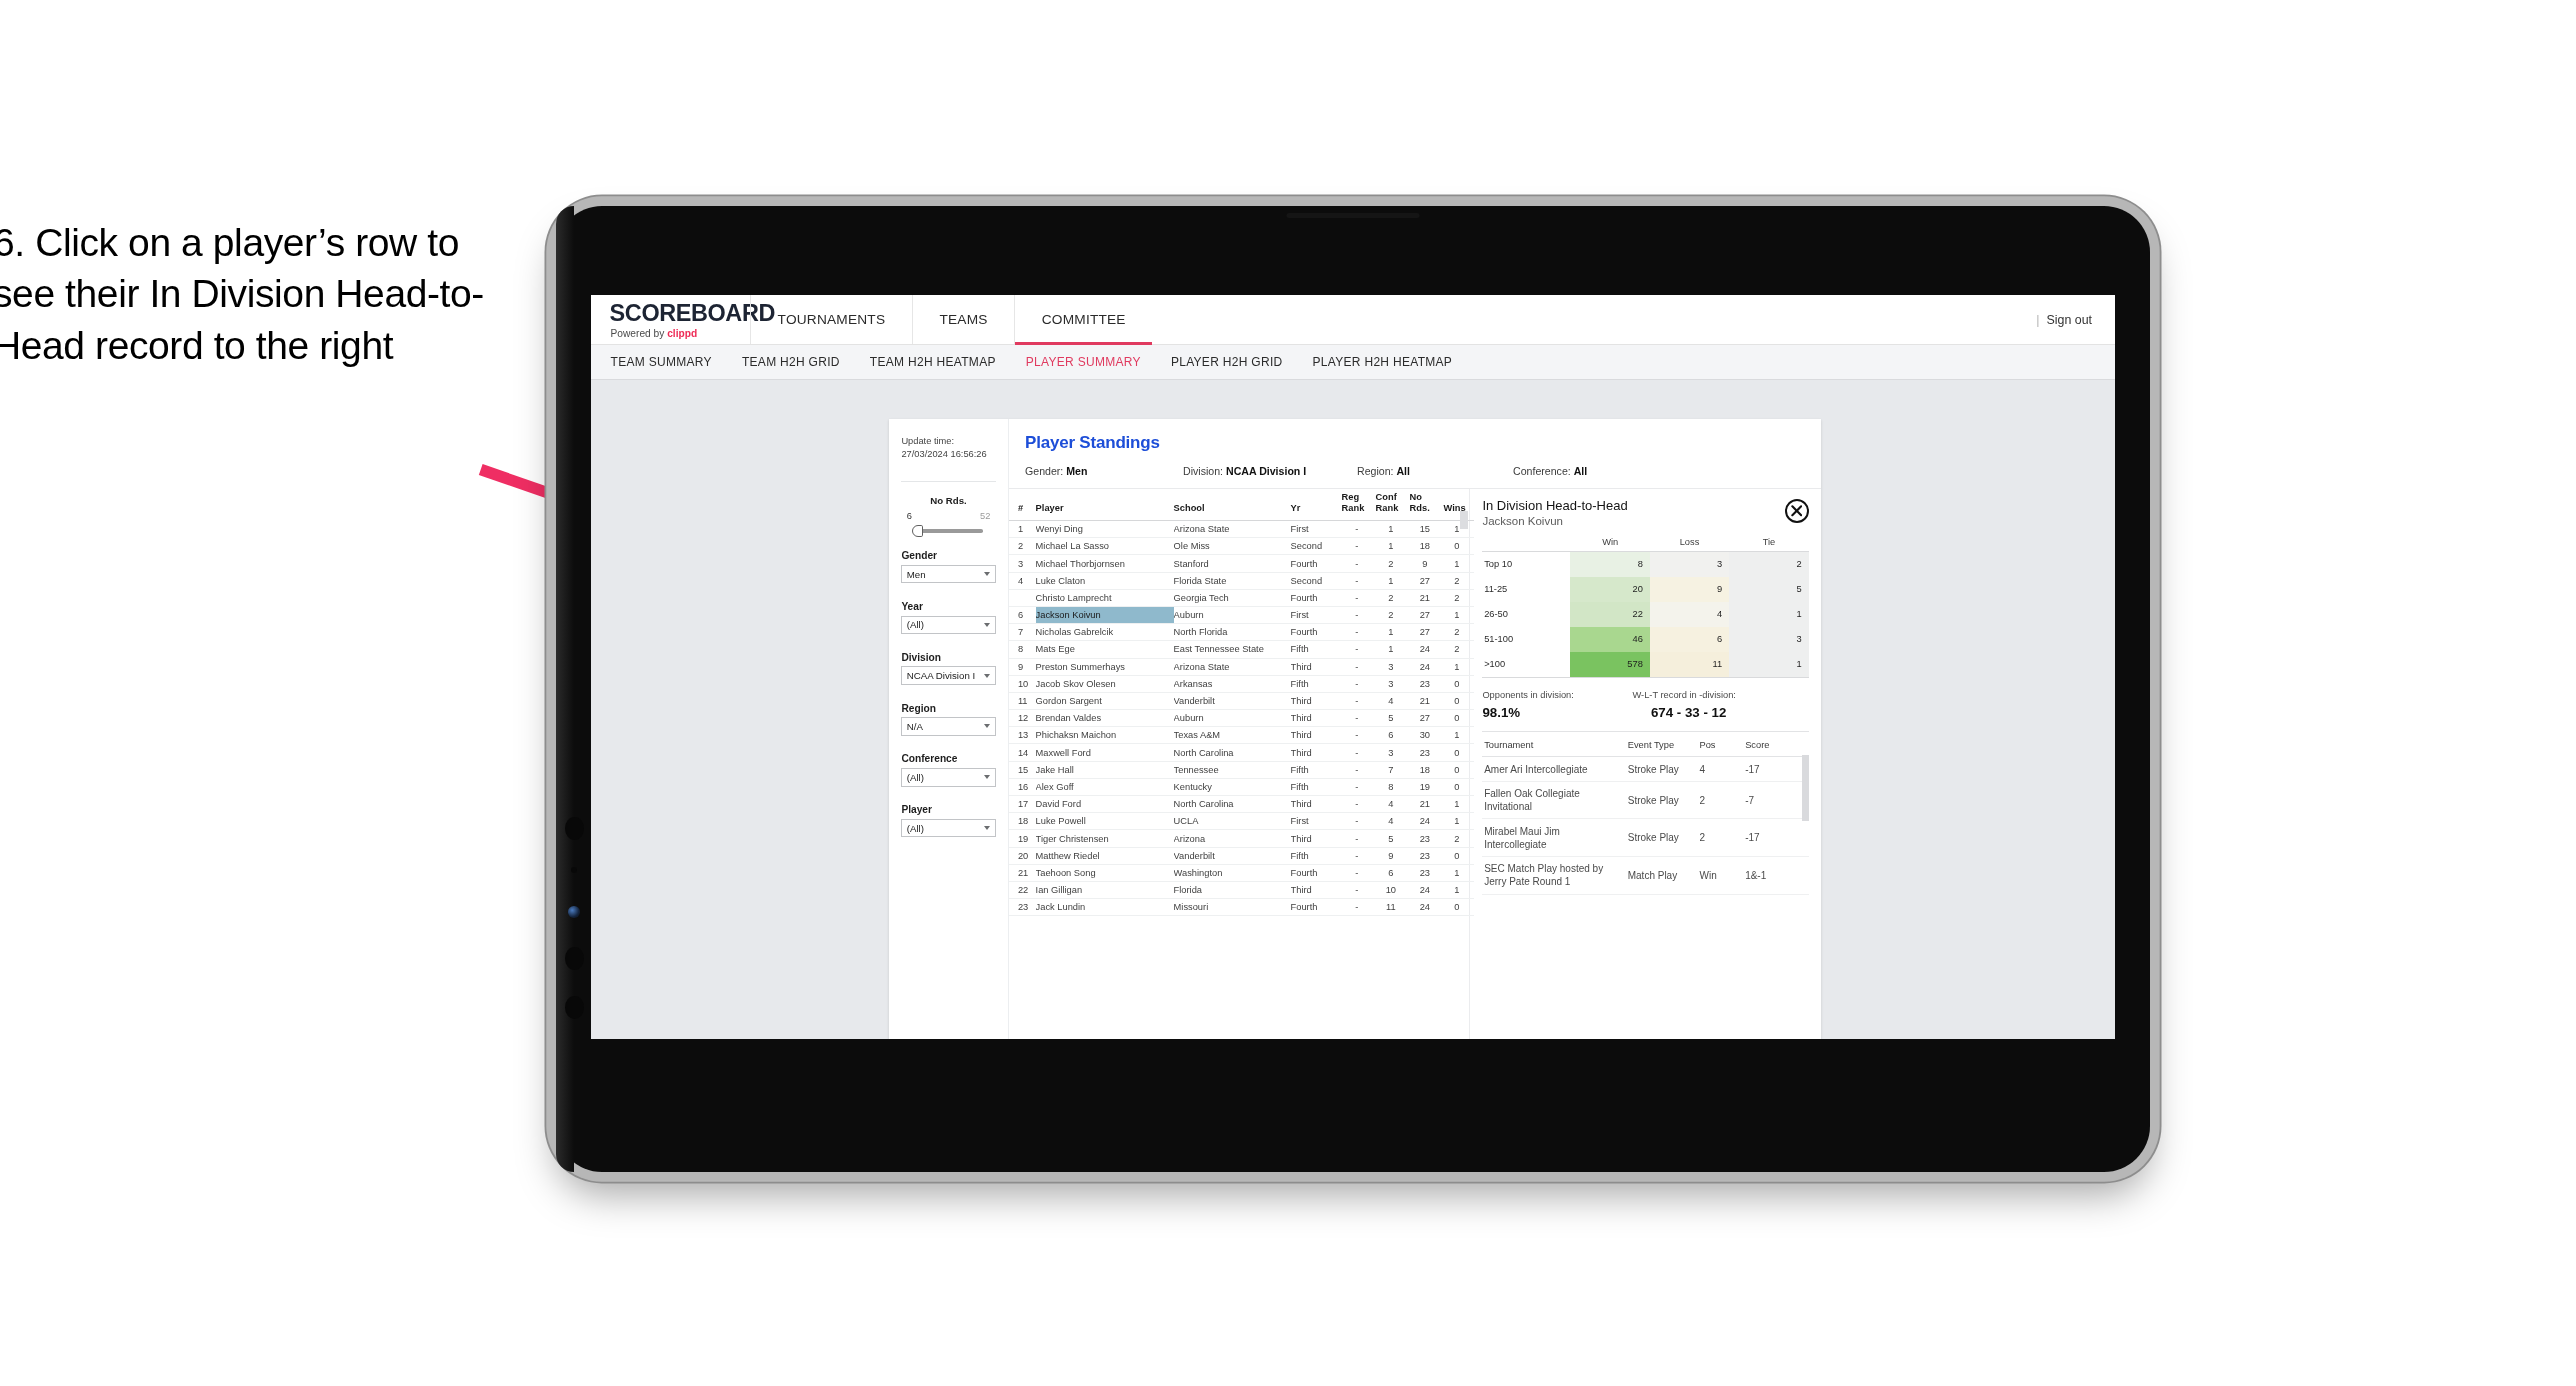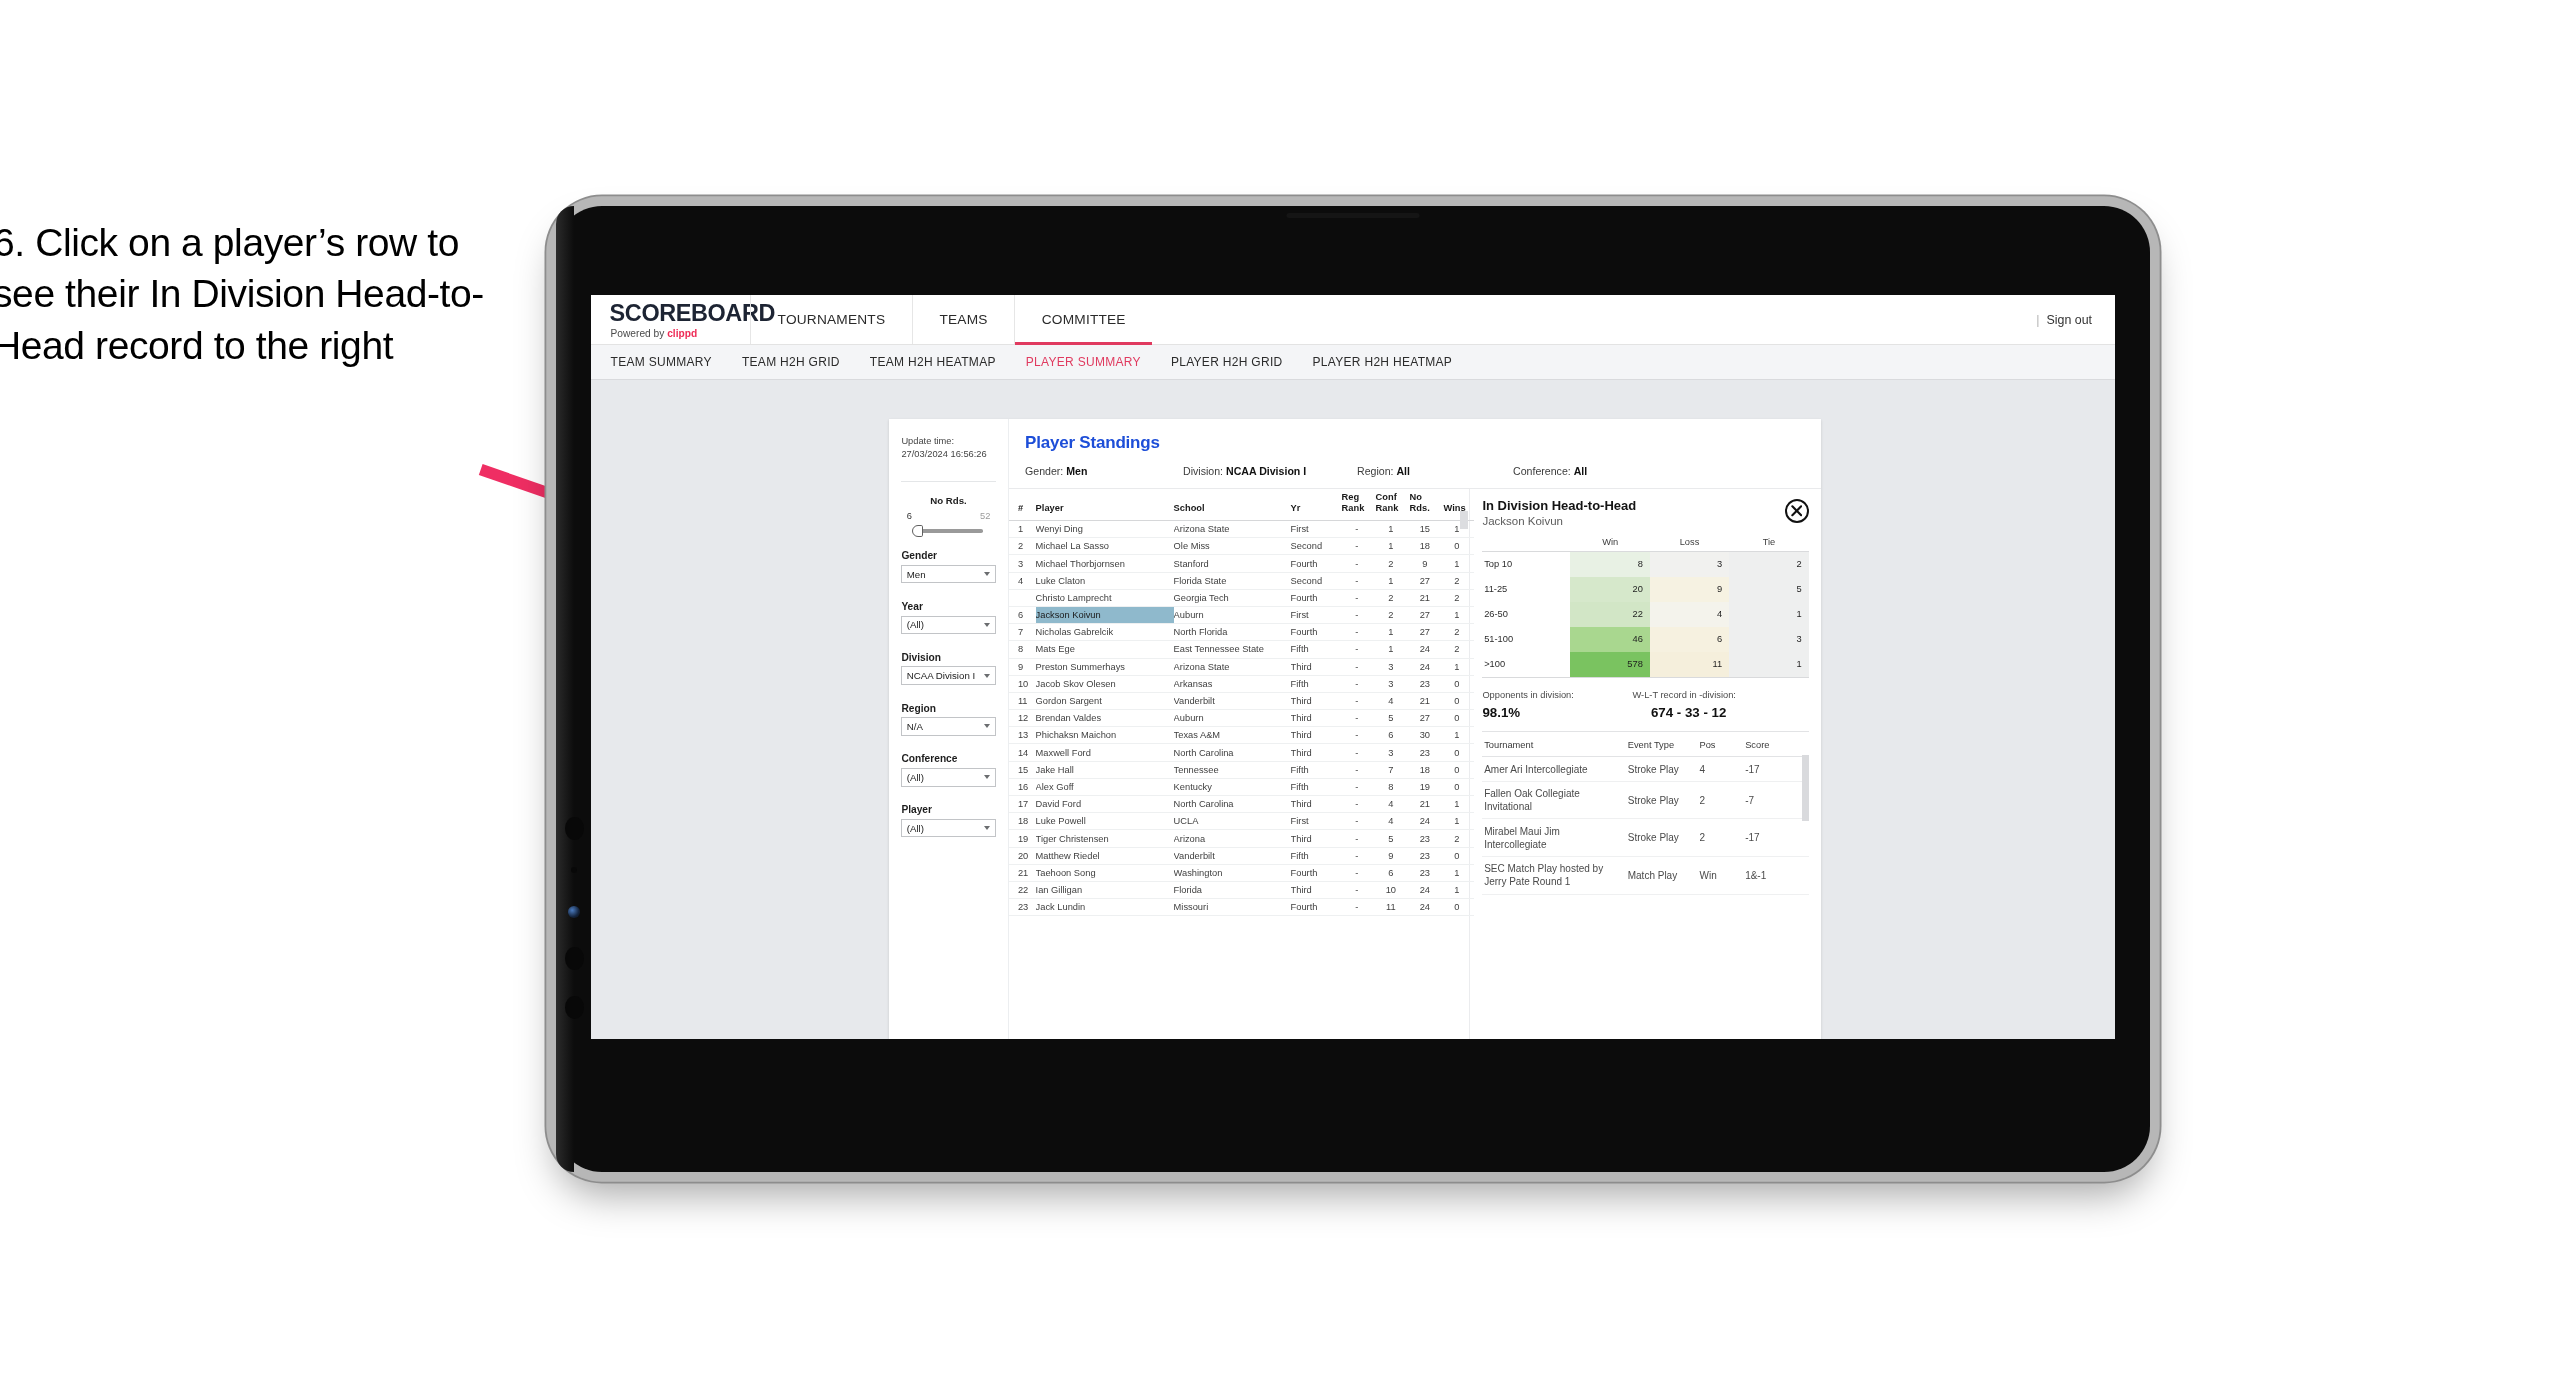--- a/index.html
+++ b/index.html
@@ -198,21 +198,21 @@
                          margin-left: 1.8px; }
   #tbl-scroll-y {
     position: absolute; right: 0.9px; top: 22px; width: 8px; height: 17.7px;
     background: #dcdde0;
   }
 
   
   #detail { flex: 1; padding: 8.9px 12.4px 0 12.4px; min-width: 0;
             display: flex; flex-direction: column; }
   #detail-head { display: flex; align-items: flex-start; }
-  #detail-title { font-size: 13px; font-weight: 700; color: #141414; }
+  #detail-title { font-size: 13px; font-weight: 400; color: #141414; }
   #detail-sub { font-size: 11.5px; color: #5c5c5c; margin-top: 1.8px; }
   #close-btn {
     margin-left: auto; width: 24px; height: 24px; border-radius: 50%;
     border: 2.3px solid #111; display: flex; align-items: center;
     justify-content: center; cursor: pointer; flex-shrink: 0;
     margin-top: 0.9px;
   }
 
   #h2h { width: 100%; border-collapse: collapse; margin-top: 10.6px;
          table-layout: fixed; }

